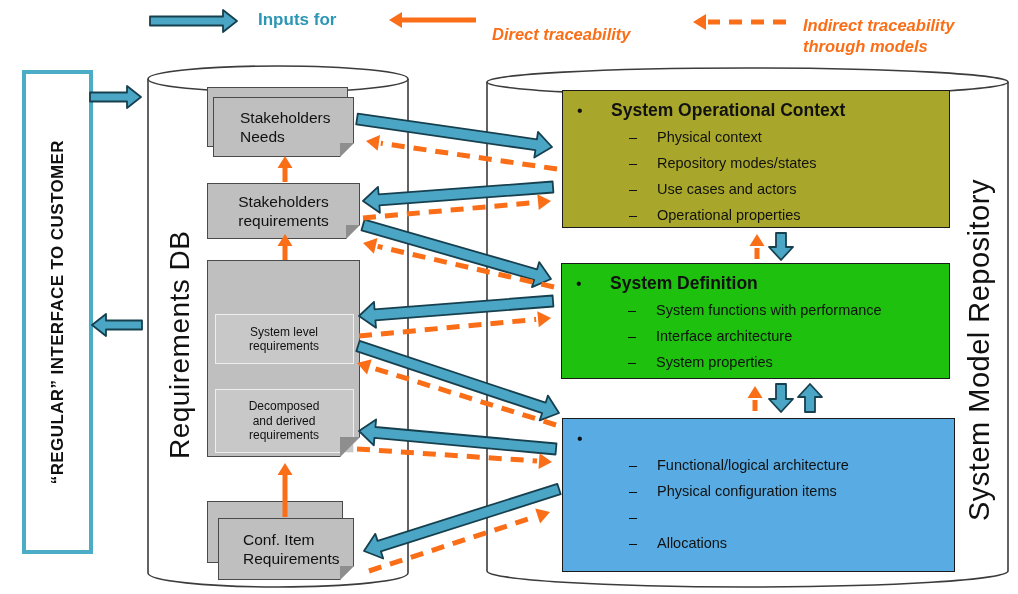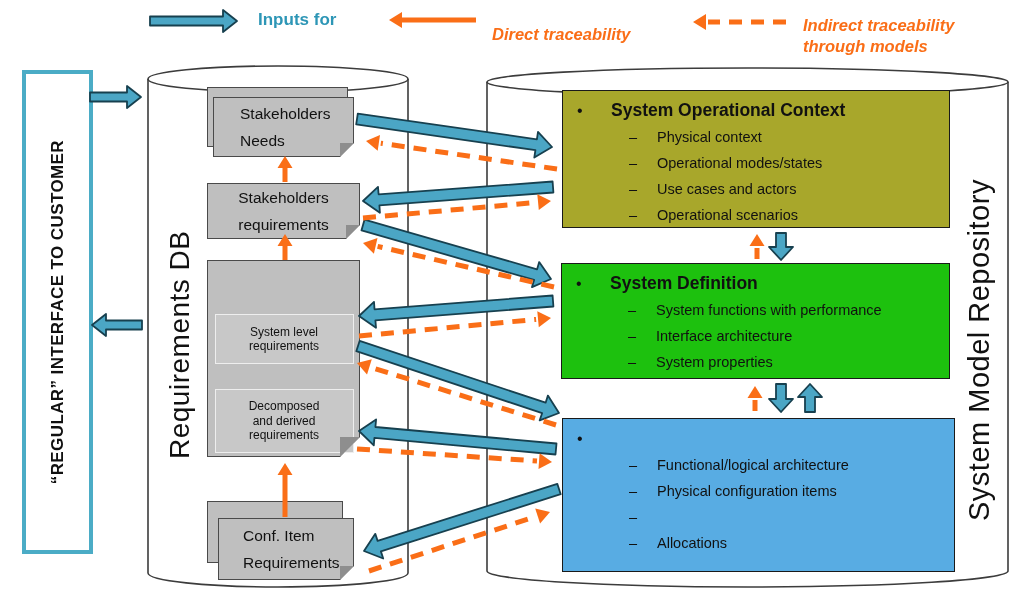--- a/index.html
+++ b/index.html
@@ -23,21 +23,21 @@
                   letter-spacing:.4px;white-space:nowrap;}
 
   
   .legend-text{position:absolute;z-index:2;font-size:17px;}
   .legend-orange{position:absolute;z-index:2;color:var(--orange,#FA6E17);font-weight:bold;font-style:italic;
                  font-size:16.5px;line-height:21px;margin-top:14px;}
 
   
   .doc{position:absolute;background:var(--gray-doc,#BFBFBF);border:1.5px solid #4a4a4a;z-index:3;
        display:flex;align-items:center;justify-content:center;}
-  .doc-label{font-size:15.5px;line-height:27px;text-align:center;width:100%;}
+  .doc-label{font-size:15.5px;line-height:19px;text-align:center;width:100%;}
   .doc-label.leftal{text-align:left;padding-left:26px;}
   .fold::before{content:"";position:absolute;right:-1.5px;bottom:-1.5px;width:15px;height:15px;
        background:#fff;clip-path:polygon(100% 0,100% 100%,0 100%);}
   .fold::after{content:"";position:absolute;right:-1.5px;bottom:-1.5px;width:15px;height:15px;
        background:#8e8e8e;clip-path:polygon(0 0,100% 0,0 100%);}
   .fold-big::before{width:21px;height:21px;}
   .fold-big::after{width:21px;height:21px;}
   .sysreq{align-items:flex-start;justify-content:flex-start;flex-direction:column;}
   .sysreq .doc-label{margin-top:7px;}
   .subdoc{position:absolute;background:var(--gray-doc-inner,#C8C8C8);border:1.5px solid #eeeeee;
@@ -110,29 +110,29 @@
     <div class="mbox-title">
       <span class="blt">•</span>
       <span class="ttl">System Operational Context</span>
     </div>
     <div class="mrow">
         <span class="dash">–</span>
         <span>Physical context</span>
       </div>
     <div class="mrow">
         <span class="dash">–</span>
-        <span>Operational modes/states</span>
+        <span>Repository modes/states</span>
       </div>
     <div class="mrow">
         <span class="dash">–</span>
         <span>Use cases and actors</span>
       </div>
     <div class="mrow">
         <span class="dash">–</span>
-        <span>Operational scenarios</span>
+        <span>Operational properties</span>
       </div>
   </div>
 
   <div class="mbox" style="left:561px;top:263px;width:389px;height:116px;background:var(--green-box,#1DC10E);">
     <div class="mbox-title">
       <span class="blt">•</span>
       <span class="ttl">System Definition</span>
     </div>
     <div class="mrow">
         <span class="dash">–</span>

